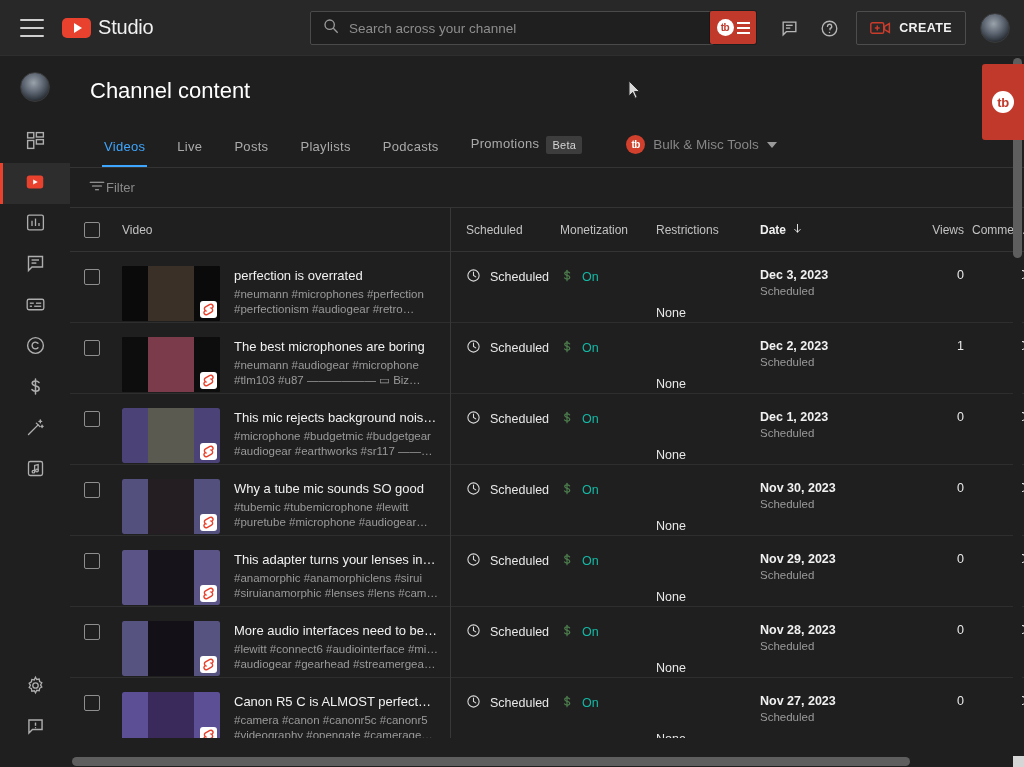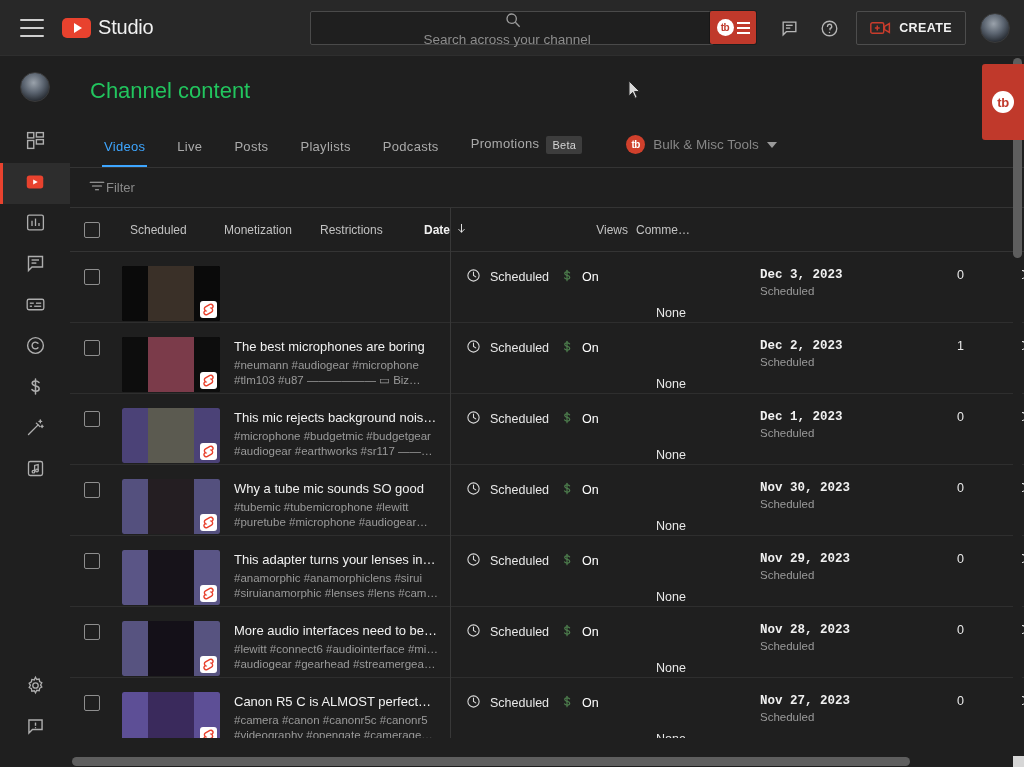--- a/index.html
+++ b/index.html
@@ -39,21 +39,20 @@
     margin-left: 2px;
   }
   .brand-text { font-size: 20px; letter-spacing: -0.2px; color: #f1f1f1; }
 
   .search-wrap {
     position: absolute; left: 310px; top: 11px;
     width: 404px; height: 34px;
     border: 1px solid #4a4a4a; border-radius: 2px;
     display: flex; align-items: center;
     background: #1f1f1f;
-    flex-direction: column;
   }
   .search-icon { margin-left: 12px; margin-right: 10px; opacity: .75; }
   .search-input {
     flex: 1; background: transparent; border: none; outline: none;
     color: #f1f1f1; font-size: 13.5px; font-family: "Liberation Sans", sans-serif;
   }
   .search-input::placeholder { color: #8d8d8d; }
 
   .tb-search-btn {
     position: absolute; left: 710px; top: 11px;
@@ -106,21 +105,21 @@
     content: ''; position: absolute; left: 0; top: 0; width: 3px; height: 100%;
     background: #e8422e;
   }
   .side-bottom { margin-top: auto; padding-bottom: 18px; }
 
   
   .main {
     position: absolute; left: 70px; top: 56px; width: 954px; height: 711px;
     background: #1f1f1f; overflow: hidden;
   }
-  .page-title { font-size: 22px; font-weight: normal; padding: 22px 0 0 20px; color: #22c55e; }
+  .page-title { font-size: 22px; font-weight: normal; padding: 22px 0 0 20px; color: #ffffff; }
 
   .tabs {
     display: flex; align-items: flex-end; height: 46px;
     margin-top: 18px; padding-left: 18px;
     border-bottom: 1px solid #343434; position: relative;
   }
   .tab {
     font-size: 13px; color: #aaa; padding: 0 16px 13px 16px;
     cursor: pointer; position: relative; letter-spacing: .3px;
     display: flex; gap: 7px;
@@ -206,23 +205,23 @@
     font-size: 13px; color: #f1f1f1; white-space: nowrap; overflow: hidden;
     text-overflow: ellipsis; max-width: 205px; cursor: pointer; line-height: 17px;
   }
   .vdesc {
     font-size: 11.5px; color: #9a9a9a; line-height: 15px; margin-top: 3px;
     max-width: 205px; overflow: hidden;
   }
   .vdesc div { white-space: nowrap; overflow: hidden; text-overflow: ellipsis; }
 
   .cell-txt { font-size: 12.5px; color: #e8e8e8; display: flex; align-items: center; gap: 9px; padding-top: 2px; }
-  .mon-txt { font-size: 12.5px; color: #ffffff; display: flex; align-items: center; gap: 8px; padding-top: 2px; }
+  .mon-txt { font-size: 12.5px; color: #14b8a6; display: flex; align-items: center; gap: 8px; padding-top: 2px; }
   .res-txt { font-size: 12.5px; color: #e8e8e8; padding-top: 2px; margin-top: 38px; }
-  .date-main { font-size: 12.5px; color: #f1f1f1; padding-top: 2px; font-weight: bold; font-family: Liberation Mono, monospace; }
+  .date-main { font-size: 12.5px; color: #f1f1f1; padding-top: 2px; font-weight: bold; }
   .date-sub { font-size: 11.5px; color: #9a9a9a; margin-top: 3px; }
   .num { font-size: 12.5px; color: #e8e8e8; padding-top: 2px; }
 
   
   .tb-float {
     position: absolute; right: 0; top: 64px; width: 42px; height: 76px;
     background: #c0392b; border-radius: 3px 0 0 3px;
     display: flex; align-items: center; justify-content: center; cursor: pointer;
     z-index: 50;
   }
@@ -476,20 +475,21 @@
     <span class="filter-placeholder">Filter</span>
   </div>
 
   <div class="table-scroll">
     <div class="vdivider"></div>
 
     <div class="thead">
       <div class="col-check">
         <span class="cb"></span>
       </div>
+      <div class="col-video">Video</div>
       <div class="col-vis">Scheduled</div>
       <div class="col-mon">Monetization</div>
       <div class="col-res">Restrictions</div>
       <div class="col-date">
         <span>Date</span>
         <span>
           <svg width="11" height="11" viewBox="0 0 24 24" fill="none" stroke="#f1f1f1" stroke-width="2" stroke-linecap="round">
             <line x1="12" y1="3" x2="12" y2="20"></line>
               <path d="M6 14l6 6 6-6"></path>
           </svg>
@@ -509,20 +509,27 @@
               <div class="thumb">
                 <div class="blurbg" style="background:#0a0a0a"></div>
                 <div class="strip" style="background:#3a3028"></div>
                 <div class="shorts-badge">
                   <svg width="11" height="13" viewBox="0 0 12 14">
                     <path d="M7.2.8L2.4 3.4a3.1 3.1 0 0 0 0 5.5l1 .5 1.4-.8-1.6-.9a1.6 1.6 0 0 1 0-2.9L8 2.2a1.6 1.6 0 0 1 1.6 2.7l-.8.5 1.4.8.3-.2A3.1 3.1 0 0 0 7.2.8z" fill="#e8422e"></path>
                     <path d="M4.8 13.2l4.8-2.6a3.1 3.1 0 0 0 0-5.5l-1-.5-1.4.8 1.6.9a1.6 1.6 0 0 1 0 2.9L4 11.8a1.6 1.6 0 0 1-1.6-2.7l.8-.5-1.4-.8-.3.2a3.1 3.1 0 0 0 3.3 5.2z" fill="#e8422e"></path>
                   </svg>
                 </div>
               </div>
+              <div class="vmeta">
+                <div class="vtitle">perfection is overrated</div>
+                <div class="vdesc">
+                  <div>#neumann #microphones #perfection</div>
+                  <div>#perfectionism #audiogear #retro…</div>
+                </div>
+              </div>
             </div>
           </div>
           <div class="col-vis">
             <div class="cell-txt">
               <span><svg width="15" height="15" viewBox="0 0 24 24" fill="none" stroke="#dcdcdc" stroke-width="1.7">
                   <circle cx="12" cy="12" r="9"></circle>
                   <path d="M12 6.5V12l3.6 2.2" stroke-linecap="round"></path>
                 </svg></span>
               <span>Scheduled</span>
             </div>

